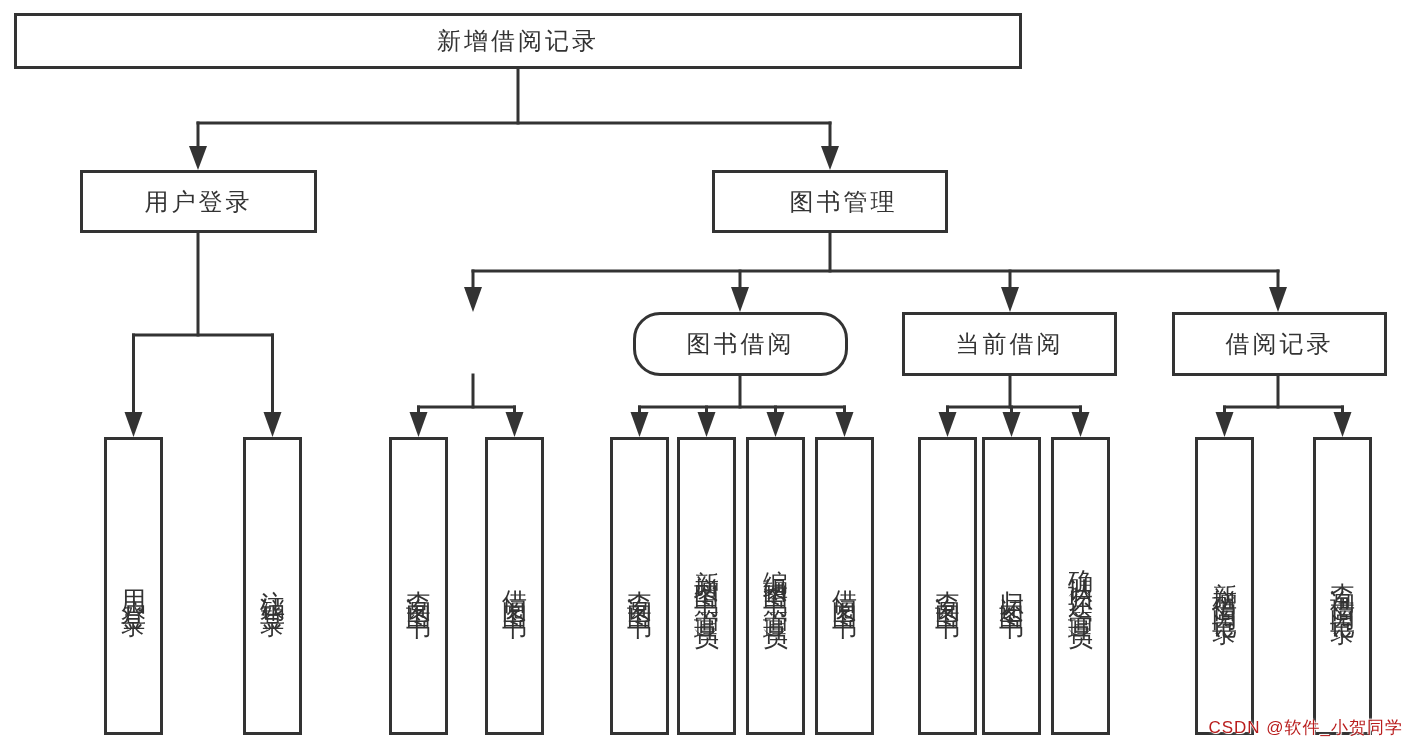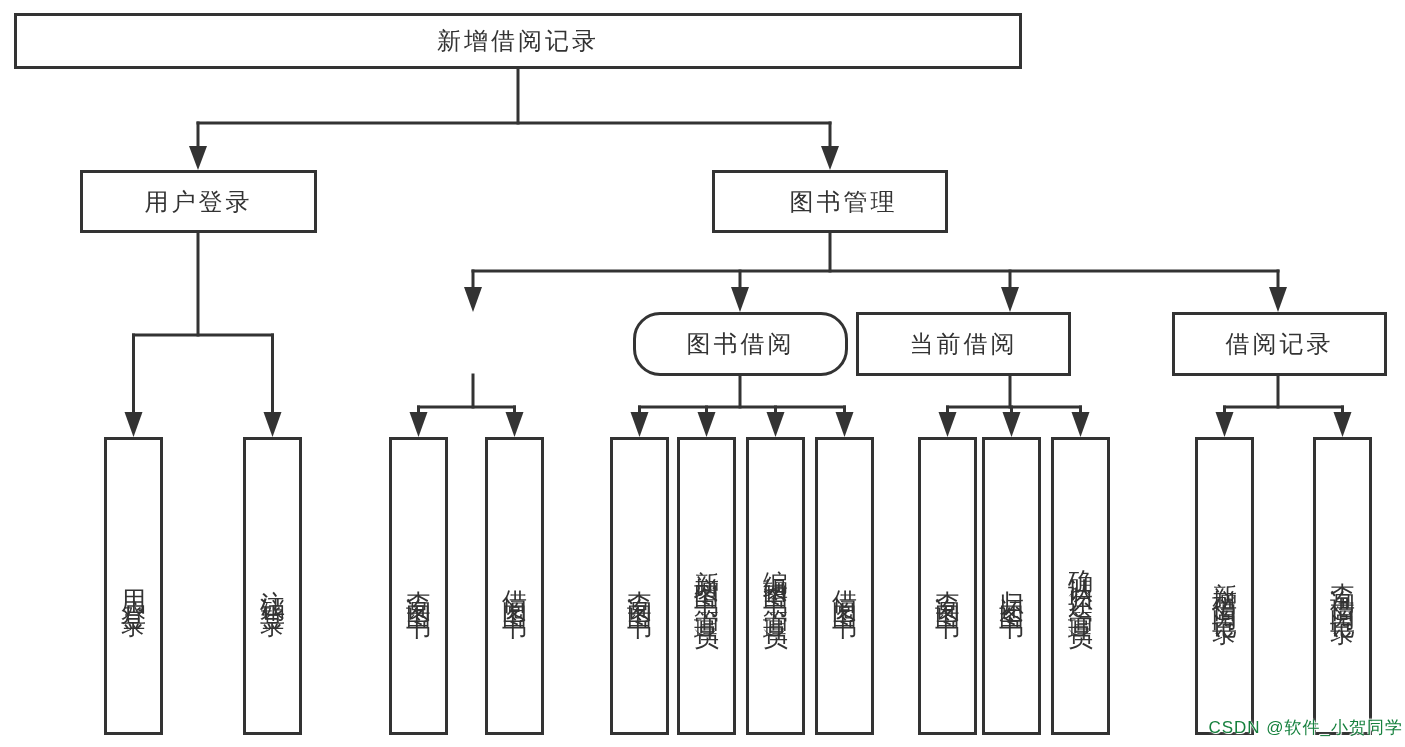--- a/index.html
+++ b/index.html
@@ -27,21 +27,21 @@
     font-size:25px;
     letter-spacing:8px;
     line-height:1;
     color:#333333;
     white-space:nowrap;
   }
   .watermark{
     position:absolute;
     top:716px;right:2px;
     font-size:17px;
-    color:#15803d;
+    color:#b91c1c;
     letter-spacing:1px;
     z-index:3;
     text-shadow:0 0 3px #ffffff,1px 1px 0 #ffffff,-1px -1px 0 #ffffff;
     white-space:nowrap;
   }
 </style>
 </head>
 <body>
 
 <div class="canvas">
@@ -117,21 +117,21 @@
   <div class="box" style="left:80px;top:170px;width:237px;height:63px;">
     <span class="hlabel">用户登录</span>
   </div>
   <div class="box" style="left:712px;top:170px;width:236px;height:63px;padding-left:27px;">
     <span class="hlabel">图书管理</span>
   </div>
 
   <div class="box" style="left:633px;top:312px;width:215px;height:64px;border-radius:27px;">
     <span class="hlabel">图书借阅</span>
   </div>
-  <div class="box" style="left:856px;top:312px;width:215px;height:64px;">
+  <div class="box" style="left:902px;top:312px;width:215px;height:64px;">
     <span class="hlabel">当前借阅</span>
   </div>
   <div class="box" style="left:1172px;top:312px;width:215px;height:64px;">
     <span class="hlabel">借阅记录</span>
   </div>
 
   <div class="box" style="left:104px;top:437px;width:59px;height:298px;">
     <span class="vtext">用户登录</span>
   </div>
   <div class="box" style="left:243px;top:437px;width:59px;height:298px;">

